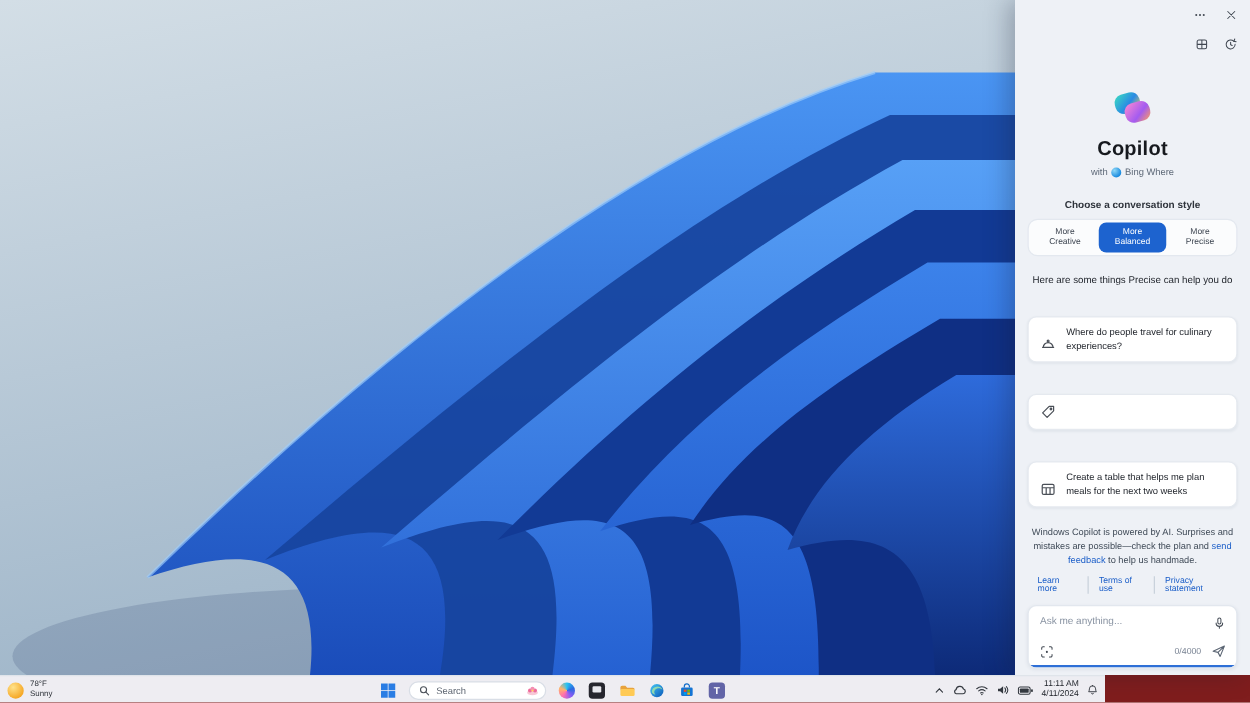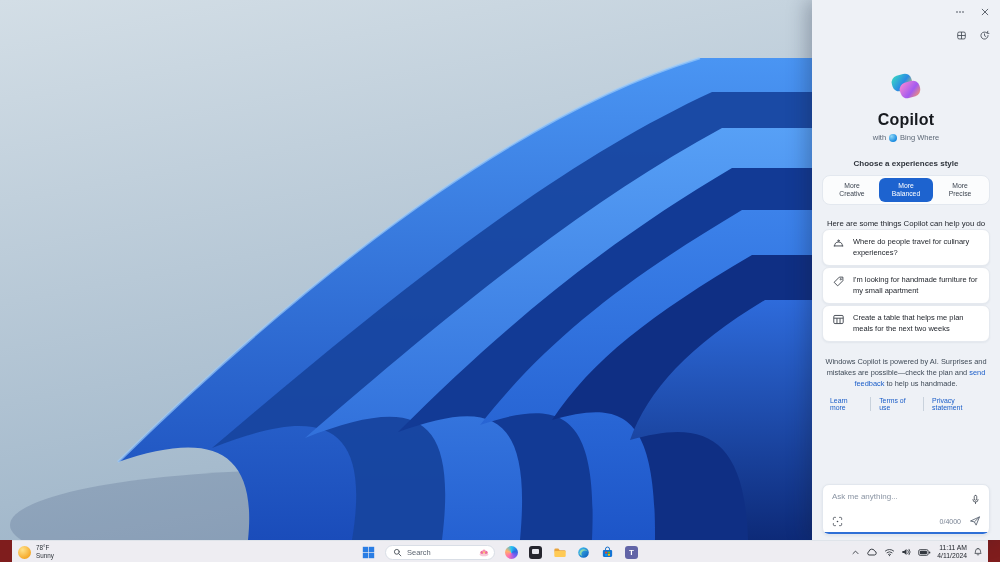--- a/index.html
+++ b/index.html
@@ -28,21 +28,21 @@
   .style-heading { text-align:center; font-size:8px; color:#2e333b; margin-top:17px; font-weight:bold; }
   .toggle { display:flex; margin-top:7px; background:rgba(255,255,255,.75); border:1px solid #e3e8ef;
             border-radius:8px; padding:2px; height:30px; }
   .toggle button { flex:1; border:0; background:transparent; border-radius:6px; font-family:inherit;
                    font-size:6.8px; line-height:1.25; color:#3c4450; cursor:pointer; }
   .toggle button.selected { background:#1d63cf; color:#fff; }
   .toggle button span { display:block; }
 
   .sugg-heading { text-align:center; font-size:7.8px; color:#23272e; margin-top:14px; }
 
-  .card { display:flex; align-items:flex-start; gap:8px; width:100%; margin-top:1px; padding:7px 9px;
+  .card { display:flex; align-items:flex-end; gap:8px; width:100%; margin-top:25px; padding:7px 9px;
           background:#fff; border:1px solid #e5e9ef; border-radius:7px; text-align:left;
           box-shadow:0 1px 2px rgba(40,60,90,.06); cursor:pointer; font-family:inherit; }
   .card .cicn { flex:0 0 auto; color:#4a4f57; display:inline-flex; }
   .card .ctext { font-size:7.5px; line-height:1.4; color:#23272e; }
 
   .disclaimer { margin-top:14px; text-align:center; font-size:7.4px; line-height:1.5; color:#3f4a57; padding:0 2px; }
   .disclaimer a, .links a { color:#1a5dc8; text-decoration:none; }
   .links { display:flex; justify-content:center; align-items:center; margin-top:8px; font-size:6.9px; }
   .links a { padding:0 8px; }
   .links a + a { border-left:1px solid #c9d2dc; }
@@ -53,21 +53,21 @@
   .inputbox input { position:absolute; left:9px; top:7px; width:130px; border:0; outline:none;
                     font-family:inherit; font-size:8px; color:#30353c; background:transparent; }
   .inputbox input::placeholder { color:#8a94a3; }
   .mic { position:absolute; right:8px; top:6px; color:#454c56; }
   .input-foot { position:absolute; left:9px; right:8px; bottom:7px; display:flex; align-items:center; }
   .counter { margin-left:auto; font-size:7px; color:#7a8494; margin-right:8px; }
   .send { color:#5b6573; display:inline-flex; }
   .accent-line { position:absolute; left:0; right:0; bottom:0; height:2.5px; background:#2e6fd6; }
 
   
-  .taskbar { position:absolute; left:12px; bottom:0; width:976px; height:22px; background:rgba(243,246,251,.96);
+  .taskbar { position:absolute; left:0; bottom:0; width:884px; height:22px; background:rgba(243,246,251,.96);
              border-top:1px solid #dfe4ea; z-index:10; }
   .tb-left { position:absolute; left:6px; top:0; height:22px; display:flex; align-items:center; gap:5px; cursor:pointer; }
   .sun { width:13px; height:13px; border-radius:50%; background:radial-gradient(circle at 35% 30%, #ffe28a, #f5a623 75%); }
   .wtxt { font-size:6.3px; color:#2c3138; line-height:1.25; }
   .tb-center { position:absolute; left:50%; transform:translateX(-50%); top:0; height:22px;
                display:flex; align-items:center; gap:9px; }
   .tb-center .tbicon { width:15px; height:15px; display:flex; align-items:center; justify-content:center; cursor:pointer; }
   .searchbox { width:110px; height:15px; background:#fff; border:1px solid #d9dee6; border-radius:8px;
                display:flex; align-items:center; gap:5px; padding:0 4px 0 7px; cursor:pointer; }
   .searchbox .stext { font-size:7.5px; color:#5d6570; flex:1; }
@@ -176,59 +176,58 @@
     </div>
 
     <h1 class="cp-title">Copilot</h1>
 
     <div class="subtitle">
       <span>with</span>
       <span class="bing-dot"></span>
       <span>Bing Where</span>
     </div>
 
-    <div class="style-heading">Choose a experiences style</div>
+    <div class="style-heading">Choose a conversation style</div>
 
     <div class="toggle">
       <button>
         <span>More</span>
         <span>Creative</span>
       </button>
       <button class="selected">
         <span>More</span>
         <span>Balanced</span>
       </button>
       <button>
         <span>More</span>
         <span>Precise</span>
       </button>
     </div>
 
-    <div class="sugg-heading">Here are some things Copilot can help you do</div>
+    <div class="sugg-heading">Here are some things Precise can help you do</div>
 
     <button class="card">
       <span class="cicn">
         <svg width="13" height="13" viewBox="0 0 16 16" fill="none" stroke="currentColor" stroke-width="1.2" stroke-linecap="round">
             <path d="M2.6 11 H13.4"></path>
             <path d="M3.2 11 a4.8 4.8 0 0 1 9.6 0"></path>
             <circle cx="8" cy="4.6" r="0.9"></circle>
           </svg>
       </span>
       <span class="ctext">Where do people travel for culinary experiences?</span>
     </button>
 
 
     <button class="card">
       <span class="cicn">
         <svg width="13" height="13" viewBox="0 0 16 16" fill="none" stroke="currentColor" stroke-width="1.2" stroke-linejoin="round">
             <path d="M13.4 2.6 H9 L2.6 9 L7 13.4 L13.4 7 Z"></path>
             <circle cx="10.8" cy="5.2" r="0.8"></circle>
           </svg>
       </span>
-      <span class="ctext">I'm looking for handmade furniture for my small apartment</span>
     </button>
 
     <button class="card">
       <span class="cicn">
         <svg width="13" height="13" viewBox="0 0 16 16" fill="none" stroke="currentColor" stroke-width="1.2">
             <rect x="2.2" y="3" width="11.6" height="10" rx="1.5"></rect>
             <path d="M2.2 6.4 H13.8 M6.1 6.4 V13 M9.9 6.4 V13"></path>
           </svg>
       </span>
       <span class="ctext">Create a table that helps me plan meals for the next two weeks</span>

